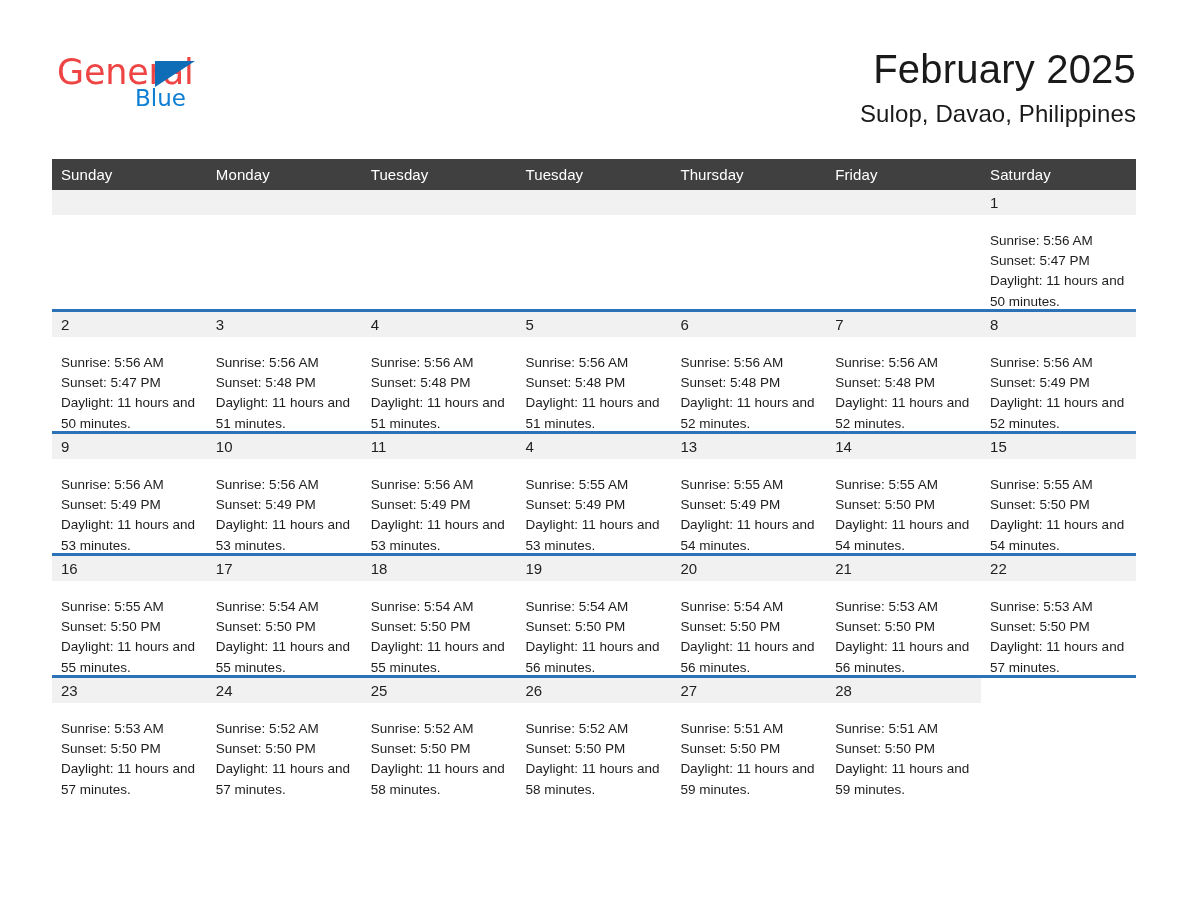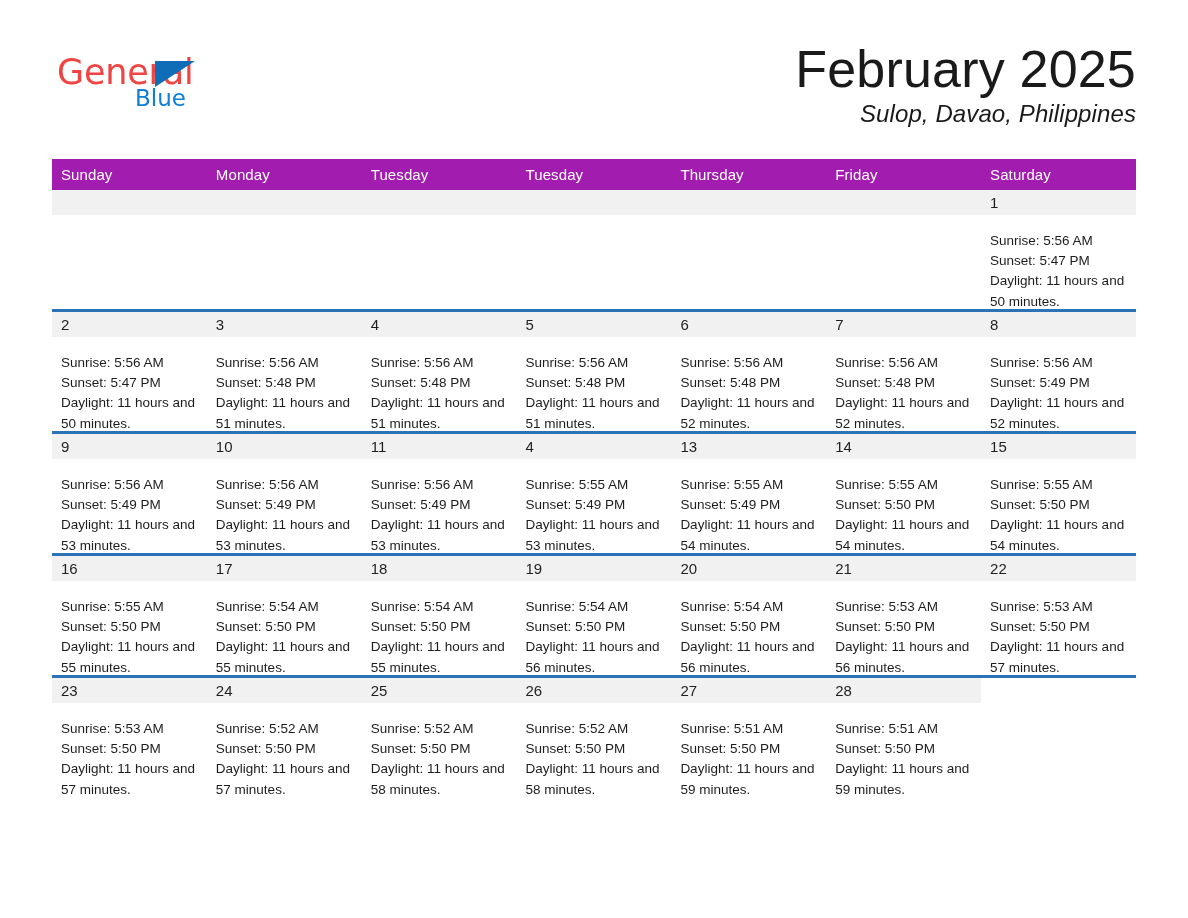--- a/index.html
+++ b/index.html
@@ -68,47 +68,46 @@
   }
 
   .title-wrap {
     position: absolute;
     right: 0;
     top: 0;
     text-align: right;
     width: 640px;
   }
   .month-title {
-    font-size: 52px;
+    font-size: 40px;
     color: #1a1a1a;
     font-weight: 400;
     line-height: 50px;
     letter-spacing: 0.2px;
   }
   .location {
     font-size: 24px;
     color: #1a1a1a;
     font-weight: 400;
     line-height: 32px;
     margin-top: 4px;
     letter-spacing: 0.1px;
-    font-style: italic;
   }
 
   
   .calendar {
     position: absolute;
     left: 52px;
     top: 159px;
     width: 1084px;
     border-collapse: collapse;
     table-layout: fixed;
   }
   .calendar th {
-    background: #a21caf;
+    background: #404040;
     color: #ffffff;
     font-size: 15px;
     font-weight: 400;
     text-align: left;
     padding: 6px 0 7px 9px;
     height: 18px;
     letter-spacing: 0.1px;
   }
   .calendar td {
     vertical-align: top;

